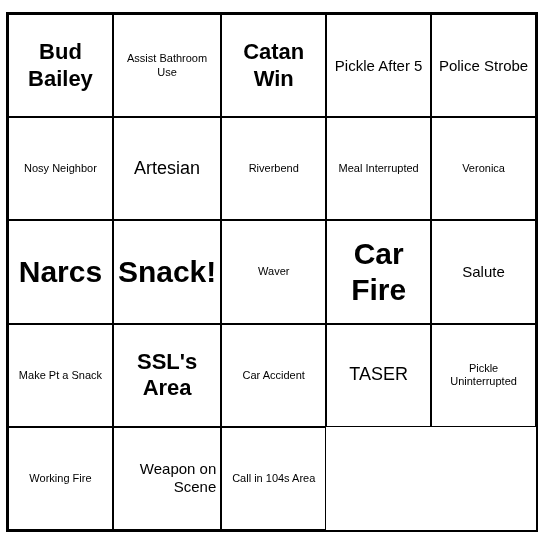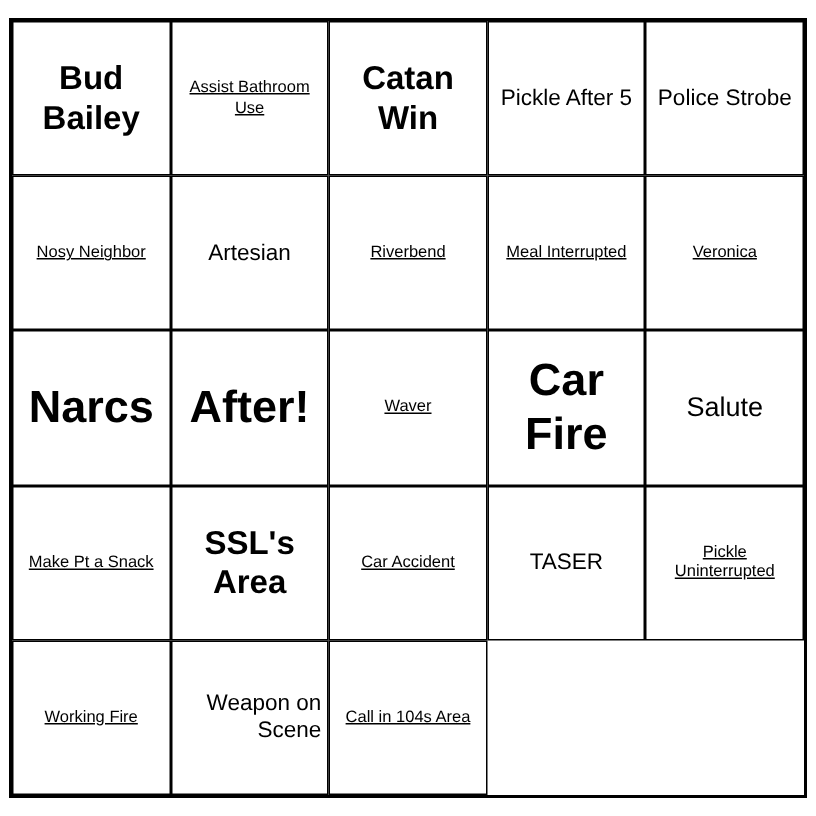--- a/index.html
+++ b/index.html
@@ -46,21 +46,20 @@
       font-weight: bold;
     }
 
     .cell-text-xlarge {
       font-size: 30px;
       font-weight: bold;
     }
 
     .cell-text-small {
       font-size: 11px;
-      text-decoration: underline;
     }
   </style>
 </head>
 <body>
 
 <div class="bingo-board">
 <div class="cell">
       <span class="cell-text-large">Bud Bailey</span>
     </div>
     <div class="cell">
@@ -72,57 +71,57 @@
     <div class="cell">
       <span class="cell-text" style="font-size: 15px;">Pickle After 5</span>
     </div>
     <div class="cell">
       <span class="cell-text" style="font-size: 15px;">Police Strobe</span>
     </div>
     <div class="cell">
       <span class="cell-text-small">Nosy Neighbor</span>
     </div>
     <div class="cell">
-      <span class="cell-text" style="font-size: 15px;">Artesian</span>
+      <span class="cell-text" style="font-size: 18px;">Artesian</span>
     </div>
     <div class="cell">
       <span class="cell-text-small">Riverbend</span>
     </div>
     <div class="cell">
       <span class="cell-text-small">Meal Interrupted</span>
     </div>
     <div class="cell">
       <span class="cell-text-small">Veronica</span>
     </div>
     <div class="cell">
       <span class="cell-text-xlarge">Narcs</span>
     </div>
     <div class="cell">
-      <span class="cell-text-xlarge">After!</span>
+      <span class="cell-text-xlarge">Snack!</span>
     </div>
     <div class="cell">
       <span class="cell-text-small">Waver</span>
     </div>
     <div class="cell">
       <span class="cell-text-xlarge">Car Fire</span>
     </div>
     <div class="cell">
-      <span class="cell-text" style="font-size: 18px;">Salute</span>
+      <span class="cell-text" style="font-size: 15px;">Salute</span>
     </div>
     <div class="cell">
       <span class="cell-text-small">Make Pt a Snack</span>
     </div>
     <div class="cell">
       <span class="cell-text-large">SSL's Area</span>
     </div>
     <div class="cell">
       <span class="cell-text-small">Car Accident</span>
     </div>
     <div class="cell">
-      <span class="cell-text" style="font-size: 15px;">TASER</span>
+      <span class="cell-text" style="font-size: 18px;">TASER</span>
     </div>
     <div class="cell">
       <span class="cell-text-small">Pickle Uninterrupted</span>
     </div>
     <div class="cell">
       <span class="cell-text-small">Working Fire</span>
     </div>
     <div class="cell">
       <span class="cell-text" style="font-size: 15px; text-align: right;">Weapon on Scene</span>
     </div>

